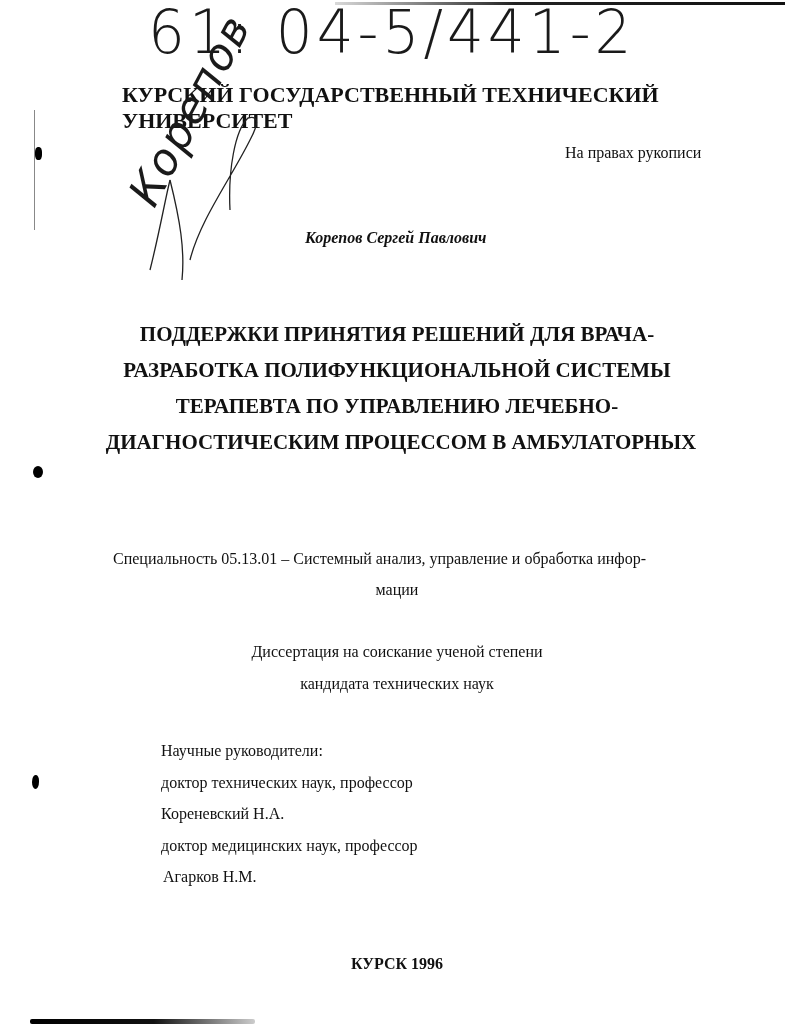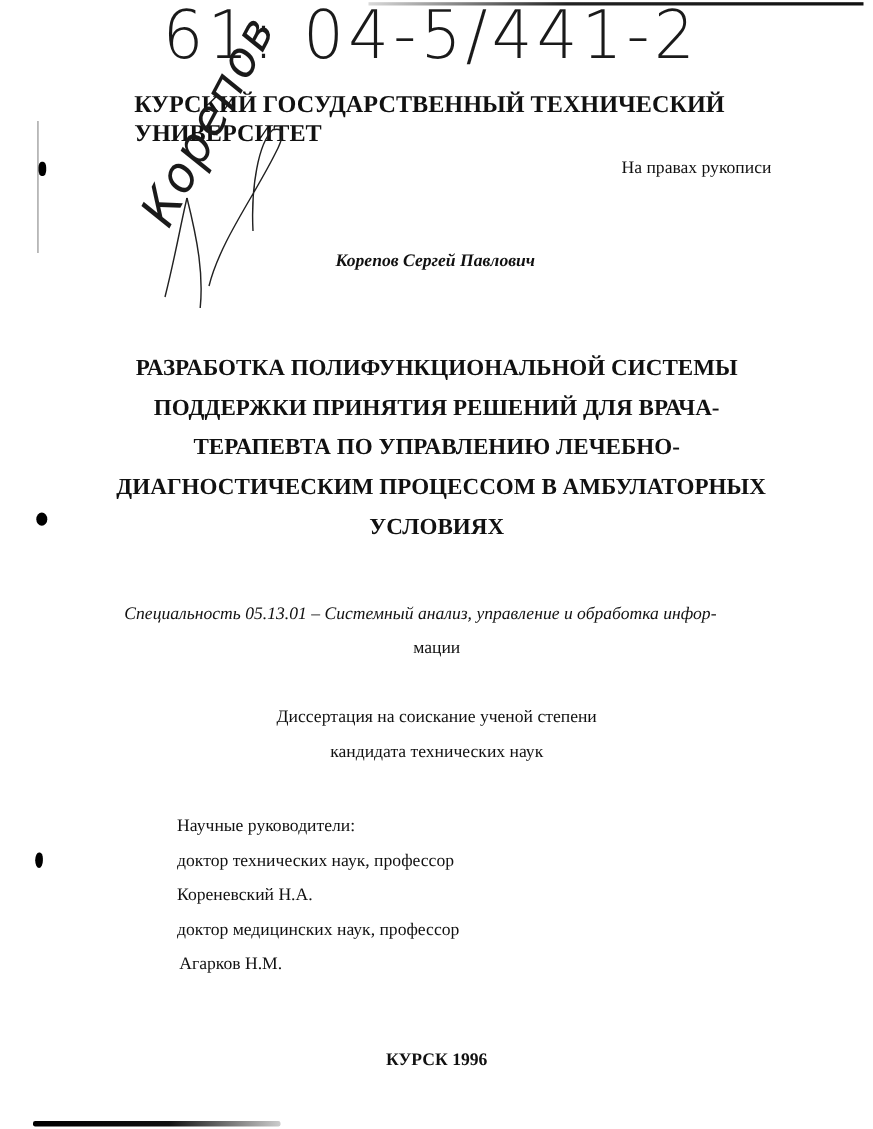--- a/index.html
+++ b/index.html
@@ -38,28 +38,27 @@
   <div class="abs std" style="left:565px;top:144px;font-family:Liberation Serif, serif;">На правах рукописи</div>
 
   <div class="abs handwriting" style="left:118px;top:190px;font-size:44px;font-style:italic;transform:rotate(-62deg);transform-origin:left top;white-space:nowrap;letter-spacing:2px;">Корепов</div>
   <svg class="abs" style="left:140px;top:110px;" width="130" height="175">
     <path d="M10 160 C 20 120, 25 90, 30 70 M30 70 C 40 110, 45 140, 42 170 M50 150 C 60 110, 90 70, 110 30 C 118 15, 120 5, 108 8 C 95 20, 88 60, 90 100" fill="none" stroke="#222" stroke-width="1.3"></path>
   </svg>
 
   <div class="abs bold" style="left:305px;top:229px;font-size:16px;font-style:italic;">Корепов Сергей Павлович</div>
 
   <div class="abs center" style="top:316px;">
+    <div class="title-line">ПОДДЕРЖКИ ПРИНЯТИЯ РЕШЕНИЙ ДЛЯ ВРАЧА-</div>
     <div class="title-line">РАЗРАБОТКА ПОЛИФУНКЦИОНАЛЬНОЙ СИСТЕМЫ</div>
-    <div class="title-line">ПОДДЕРЖКИ ПРИНЯТИЯ РЕШЕНИЙ ДЛЯ ВРАЧА-</div>
     <div class="title-line">ТЕРАПЕВТА ПО УПРАВЛЕНИЮ ЛЕЧЕБНО-</div>
     <div class="title-line" style="margin-left:8px;">ДИАГНОСТИЧЕСКИМ ПРОЦЕССОМ В АМБУЛАТОРНЫХ</div>
-    <div class="title-line">УСЛОВИЯХ</div>
   </div>
 
-  <div class="abs std" style="left:113px;top:550px;width:620px;white-space:nowrap;font-style:italic;">Специальность 05.13.01 – Системный анализ, управление и обработка инфор-</div>
+  <div class="abs std" style="left:113px;top:550px;width:620px;white-space:nowrap;">Специальность 05.13.01 – Системный анализ, управление и обработка инфор-</div>
   <div class="abs center std" style="top:581px;">мации</div>
 
   <div class="abs center std" style="top:643px;">Диссертация на соискание ученой степени</div>
   <div class="abs center std" style="top:675px;">кандидата технических наук</div>
 
   <div class="abs std" style="left:161px;top:735px;line-height:31.5px;">
     <div>Научные руководители:</div>
     <div>доктор технических наук, профессор</div>
     <div>Кореневский Н.А.</div>
     <div>доктор медицинских наук, профессор</div>

